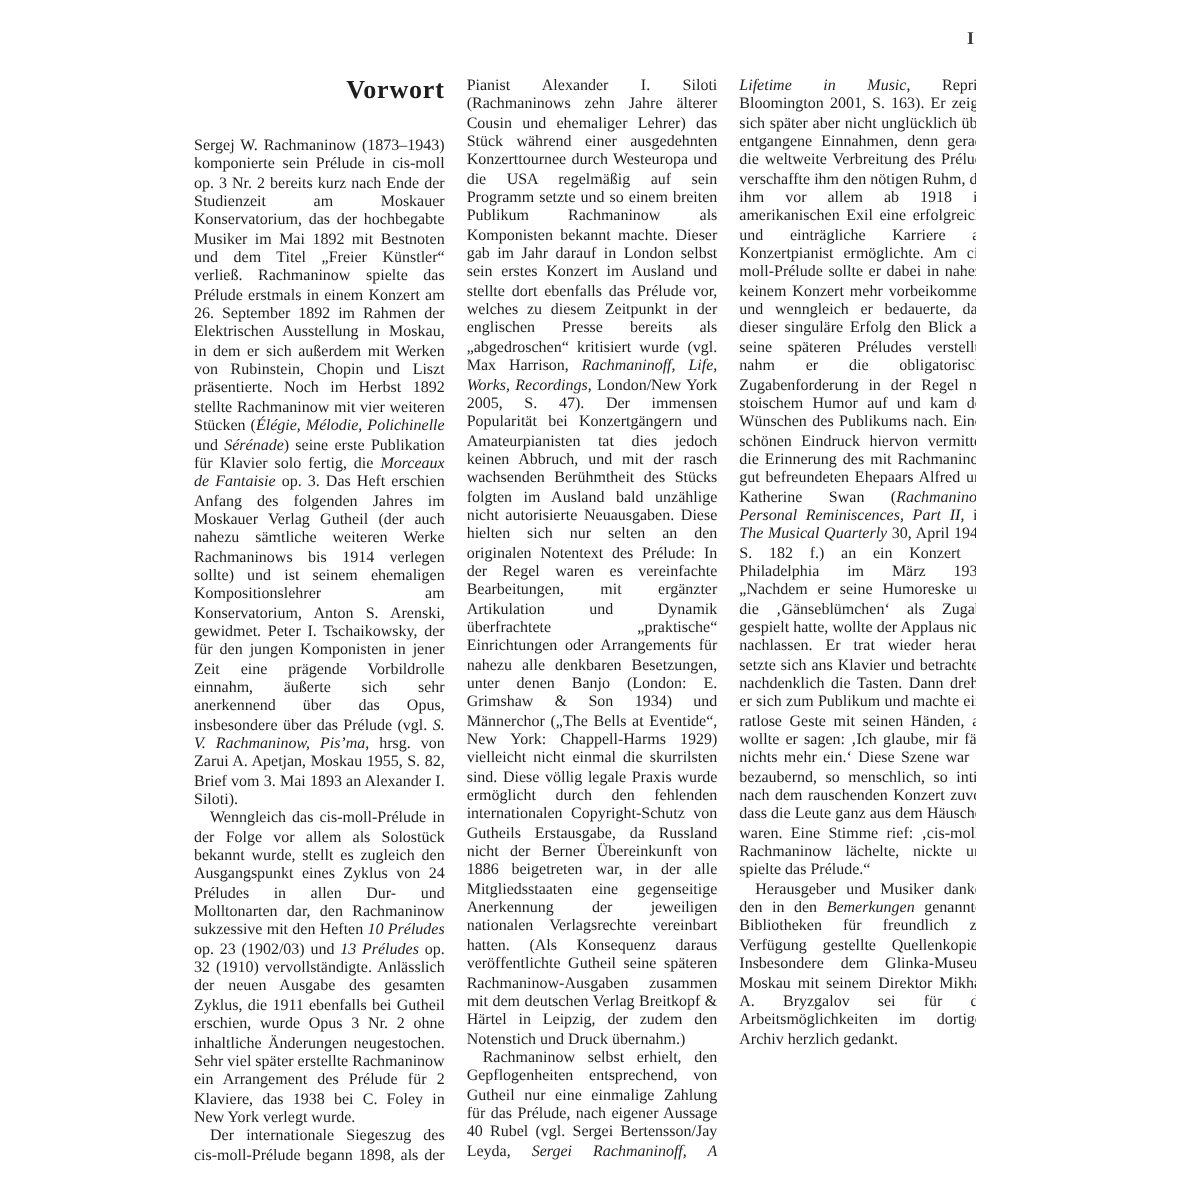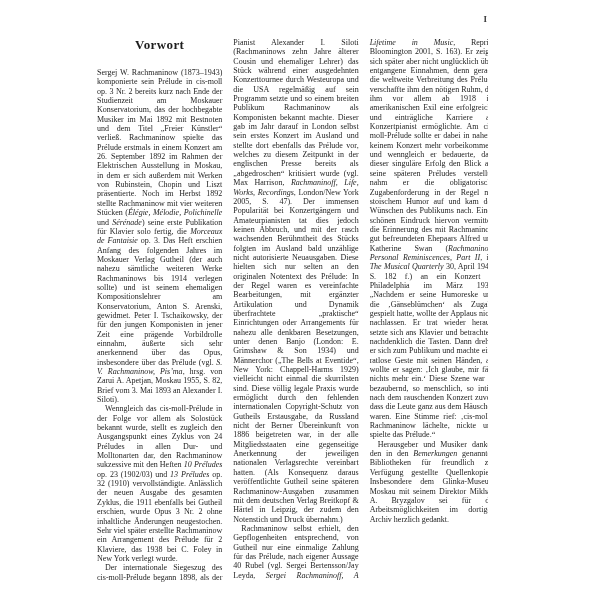--- a/index.html
+++ b/index.html
@@ -43,21 +43,21 @@
     hyphens: auto;
     -webkit-hyphens: auto;
     overflow-wrap: break-word;
   }
   .columns h1 {
     font-size: 13px;
     line-height: 14px;
     font-weight: bold;
     letter-spacing: 0.4px;
     margin: 0 0 16px 0;
-    text-align: center;
+    text-align: right;
   }
   .columns p {
     margin: 0;
     text-indent: 8px;
   }
   .columns p:first-of-type {
     text-indent: 0;
   }
   .it {
     font-style: italic;

